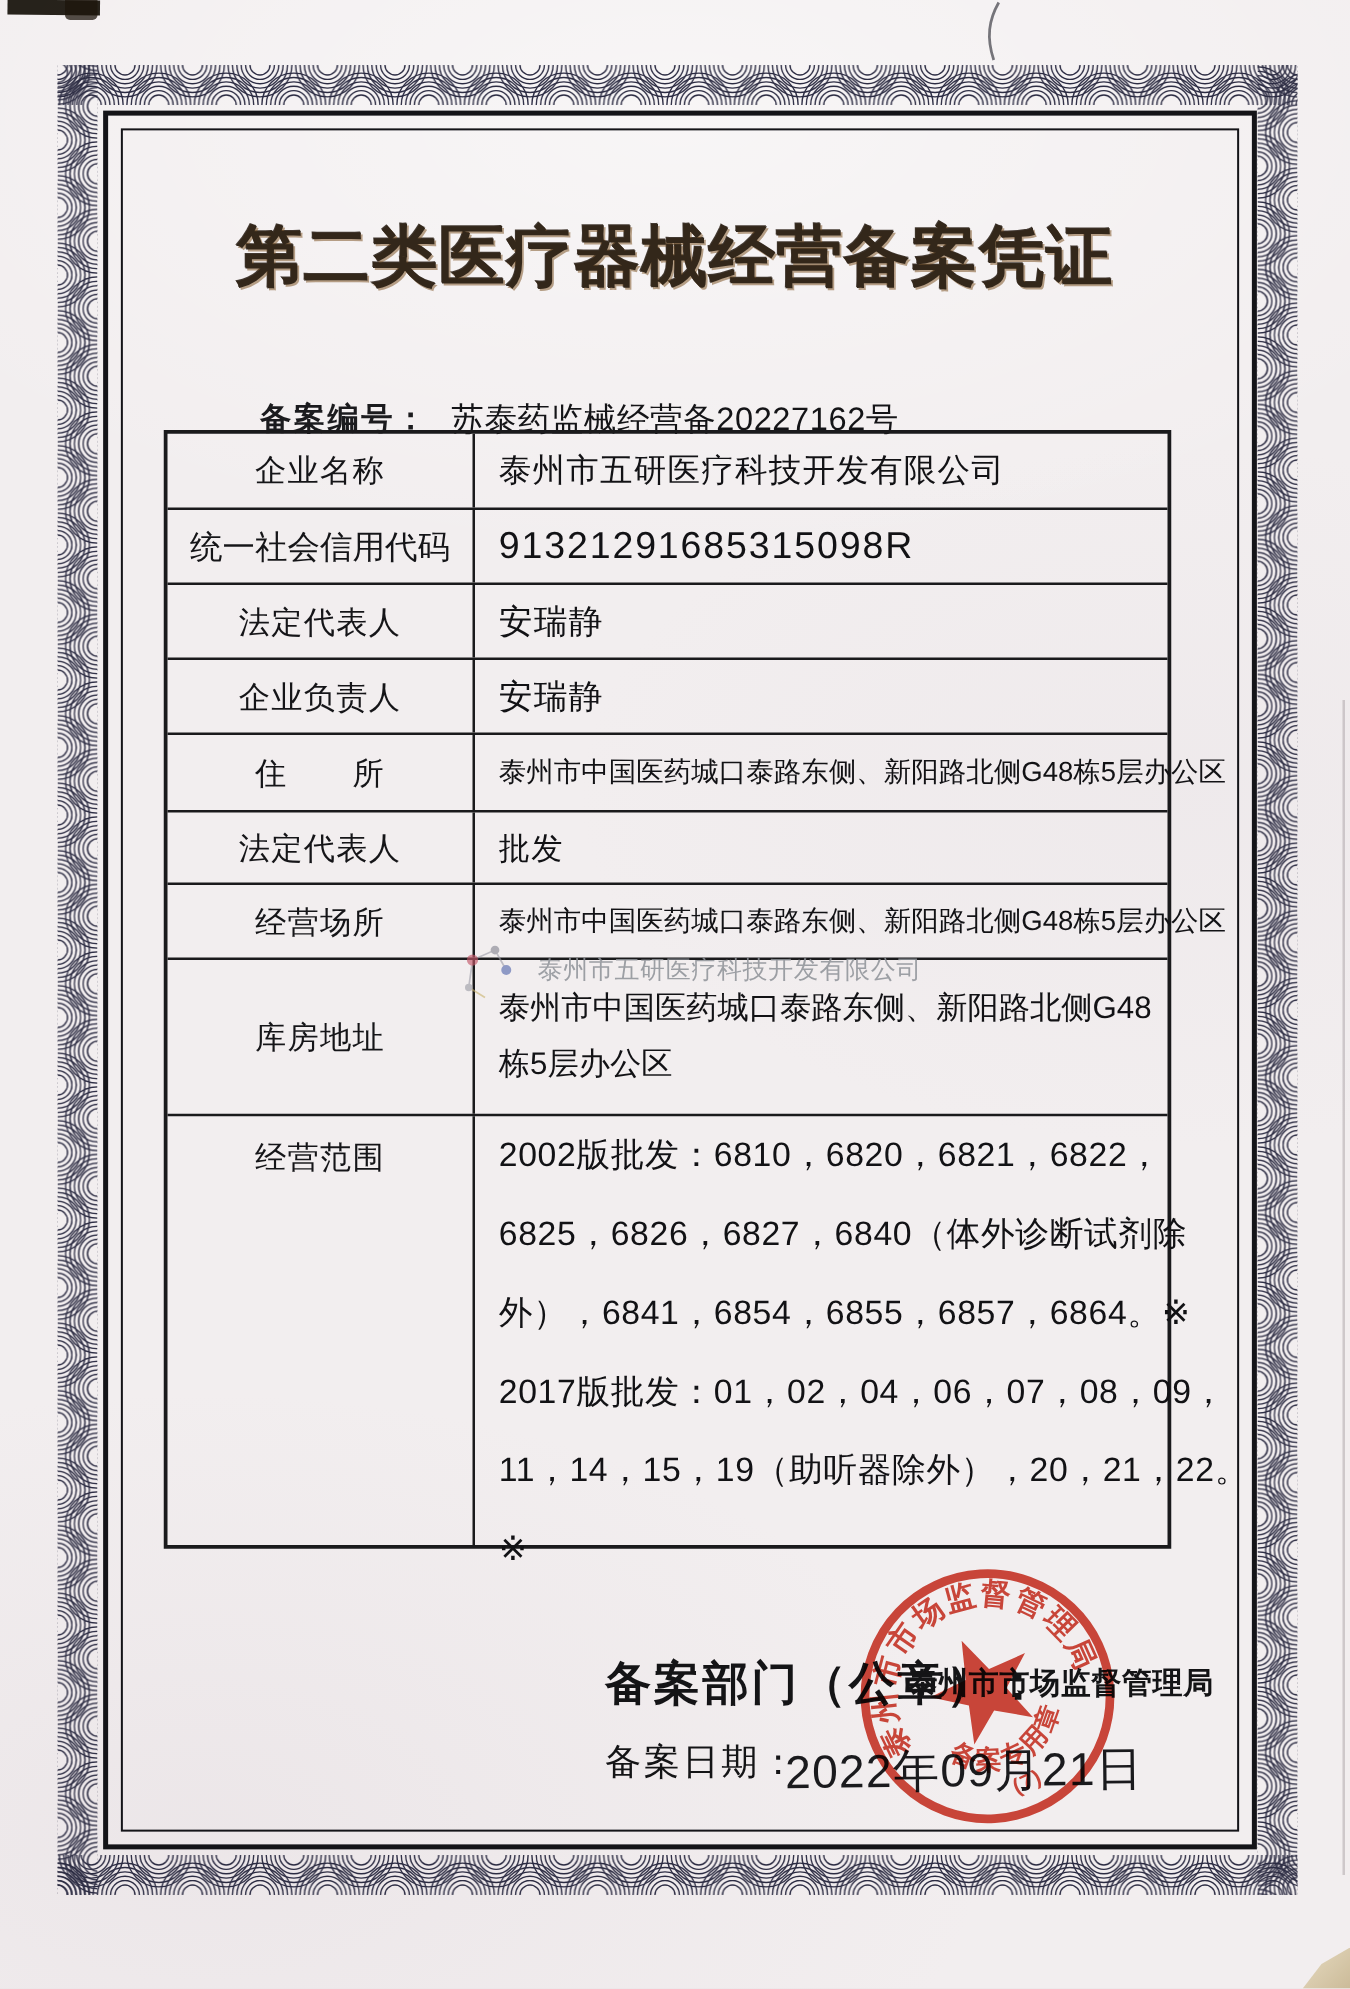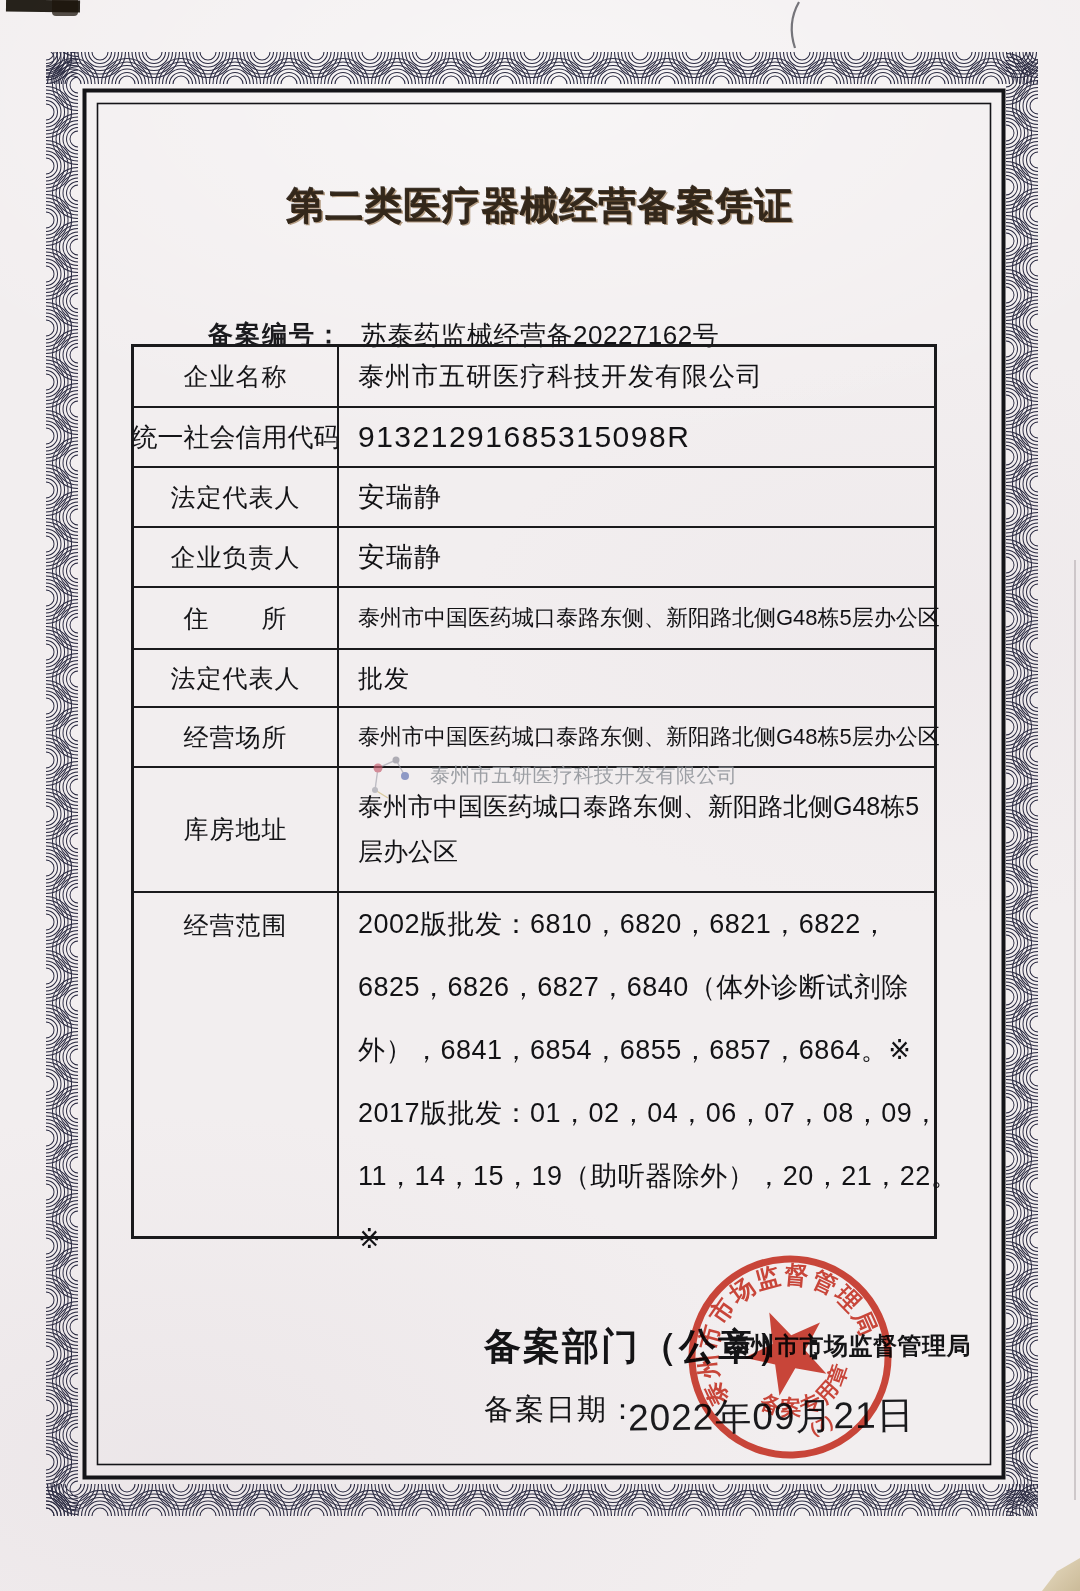--- a/index.html
+++ b/index.html
@@ -11,37 +11,37 @@
       radial-gradient(700px 400px at 88% 40%, rgba(222,214,220,.18), rgba(222,214,220,0) 70%),
       #f2eeef;
     font-family:"Liberation Sans","DejaVu Sans",sans-serif;
     color:#17171a;
   }
   .abs{position:absolute;}
   
   .title{
     left:0;top:176px;width:1080px;text-align:center;
     font-family:"Liberation Serif","DejaVu Serif",serif;
-    font-weight:700;font-size:38px;letter-spacing:1px;line-height:60px;
+    font-weight:700;font-size:53px;letter-spacing:1px;line-height:60px;
     color:#33271a;
     text-shadow:1.4px 1.4px 0 rgba(128,88,42,.55), -0.6px -0.6px 0 rgba(34,24,14,.85);
   }
   .filing{left:208px;top:284px;display:flex;align-items:flex-start;margin-top:34px;}
   .filing-label{font-size:25px;font-weight:600;letter-spacing:2px;color:#1b1b1e;}
   .filing-value{font-size:26px;font-weight:500;margin-left:18px;color:#141417;letter-spacing:.5px;}
   
   .cert-table{
     left:131px;top:344px;width:806px;box-sizing:border-box;
     border:3px solid #1a1a1c;display:flex;flex-direction:column;
     background:transparent;
   }
   .trow{display:flex;box-sizing:border-box;border-top:2.5px solid #1a1a1c;}
   .trow:first-child{border-top:none;}
   .tlab{
-    width:205px;box-sizing:border-box;border-right:2.5px solid #1a1a1c;
+    width:246px;box-sizing:border-box;border-right:2.5px solid #1a1a1c;
     display:flex;align-items:center;justify-content:center;
     font-size:25px;font-weight:500;letter-spacing:1px;color:#151518;
     flex-shrink:0;text-align:center;
   }
   .tlab.small{font-size:26px;letter-spacing:0;white-space:nowrap;}
   .tval{
     flex:1;display:flex;align-items:center;box-sizing:border-box;
     padding-left:19px;font-weight:500;color:#121215;min-width:0;
   }
   .v-name{font-size:26px;letter-spacing:1px;}

